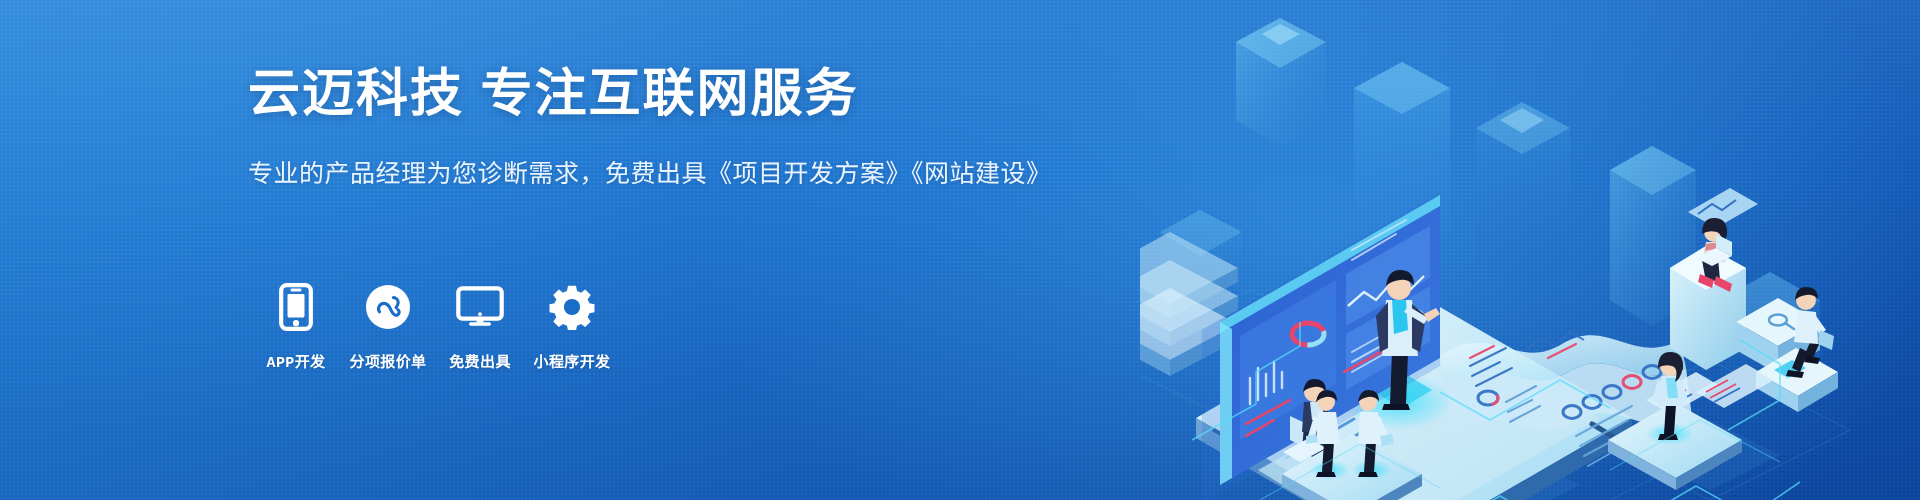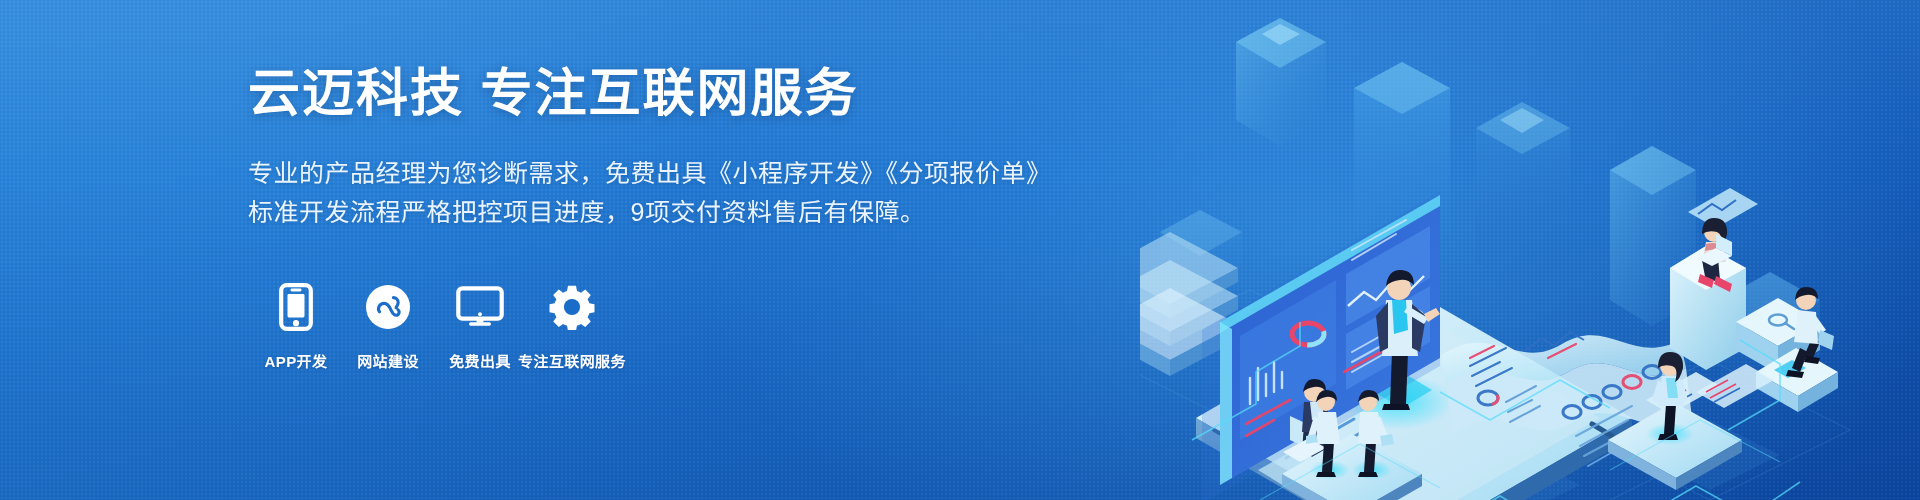--- a/index.html
+++ b/index.html
@@ -66,20 +66,21 @@
   .service-icon {
     height:50px; width:50px;
     display:flex; align-items:center; justify-content:center;
   }
   .service-icon svg { display:block; }
   .service-label {
     margin-top:18px;
     font-size:15px; font-weight:bold; color:#ffffff;
     white-space:nowrap; letter-spacing:0.4px;
     text-shadow:0 1px 3px rgba(2,36,84,0.25);
+    font-family:Liberation Mono, monospace;
   }
 
   
   .illustration { position:absolute; right:0; top:0; width:780px; height:500px; z-index:3; }
   .illustration svg { display:block; width:780px; height:500px; }
 </style>
 </head>
 <body>
 
 <div class="banner">
@@ -441,22 +442,21 @@
       <g fill="none" stroke="#56dcfb" stroke-width="1.2" opacity="0.45">
         <path d="M120 500 L220 444 L300 488"></path>
         <path d="M470 470 L560 420 L640 462"></path>
       </g>
     </svg>
   </div>
 
   <div class="content">
     <h1 class="headline">云迈科技 专注互联网服务</h1>
     <div class="sublines">
-      <p class="subline">专业的产品经理为您诊断需求，免费出具《小程序开发》《分项报价单》</p>
-      <p class="subline">标准开发流程严格把控项目进度，9项交付资料售后有保障。</p>
+      <p class="subline">专业的产品经理为您诊断需求，免费出具《项目开发方案》《网站建设》</p>
     </div>
   </div>
 
   <div class="services">
 
     <div class="service">
       <span class="service-icon">
         <svg width="34" height="48" viewBox="0 0 34 48" fill="none">
           <rect x="2.2" y="2.2" width="29.6" height="43.6" rx="5.5" stroke="#ffffff" stroke-width="4.2"></rect>
           <rect x="8.5" y="11" width="17" height="23.5" rx="1.4" fill="#ffffff"></rect>
@@ -468,21 +468,21 @@
     </div>
 
     <div class="service">
       <span class="service-icon">
         <svg width="46" height="46" viewBox="0 0 46 46">
           <circle cx="23" cy="23" r="22" fill="#ffffff"></circle>
           <path d="M14.5 27.8 c-2.6 -3.4 0.2 -8.4 4.6 -8.4 c4.2 0 5.6 3.8 7.2 7.2 c1.3 2.8 2.8 4.6 4.8 4.6 c2.8 0 4.2 -3.6 1.8 -5.6" fill="none" stroke="#1a6cc9" stroke-width="3.1" stroke-linecap="round"></path>
           <path d="M28.4 13.6 c2.6 0 4.8 2.2 4.8 4.9 c0 2.0 -0.9 3.4 -2.1 5.2" fill="none" stroke="#1a6cc9" stroke-width="3.1" stroke-linecap="round"></path>
         </svg>
       </span>
-      <span class="service-label">网站建设</span>
+      <span class="service-label">分项报价单</span>
     </div>
 
 
     <div class="service">
       <span class="service-icon">
         <svg width="48" height="42" viewBox="0 0 48 42">
           <rect x="2.3" y="2.3" width="43.4" height="30.4" rx="4" stroke="#ffffff" stroke-width="4.2" fill="none"></rect>
           <circle cx="24" cy="28.2" r="1.9" fill="#ffffff"></circle>
           <rect x="20.6" y="32" width="6.8" height="4.6" fill="#ffffff"></rect>
           <rect x="13" y="36.2" width="22" height="3.6" rx="1.8" fill="#ffffff"></rect>
@@ -491,17 +491,17 @@
       <span class="service-label">免费出具</span>
     </div>
 
     <div class="service">
       <span class="service-icon">
         <svg width="46" height="46" viewBox="0 0 46 46">
           <path d="M19.0 1.8 h8 l1.0 5.2 a16 16 0 0 1 4.0 1.7 l4.2 -3.2 l5.6 5.6 l-3.2 4.2 a16 16 0 0 1 1.7 4.0 l5.2 1.0 v8 l-5.2 1.0 a16 16 0 0 1 -1.7 4.0 l3.2 4.2 l-5.6 5.6 l-4.2 -3.2 a16 16 0 0 1 -4.0 1.7 l-1.0 5.2 h-8 l-1.0 -5.2 a16 16 0 0 1 -4.0 -1.7 l-4.2 3.2 l-5.6 -5.6 l3.2 -4.2 a16 16 0 0 1 -1.7 -4.0 l-5.2 -1.0 v-8 l5.2 -1.0 a16 16 0 0 1 1.7 -4.0 l-3.2 -4.2 l5.6 -5.6 l4.2 3.2 a16 16 0 0 1 4.0 -1.7 Z" fill="#ffffff"></path>
           <circle cx="23" cy="23" r="8.1" fill="#1a6cc9"></circle>
         </svg>
       </span>
-      <span class="service-label">专注互联网服务</span>
+      <span class="service-label">小程序开发</span>
     </div>
 
   </div>
 </div>
 
 </body></html>

